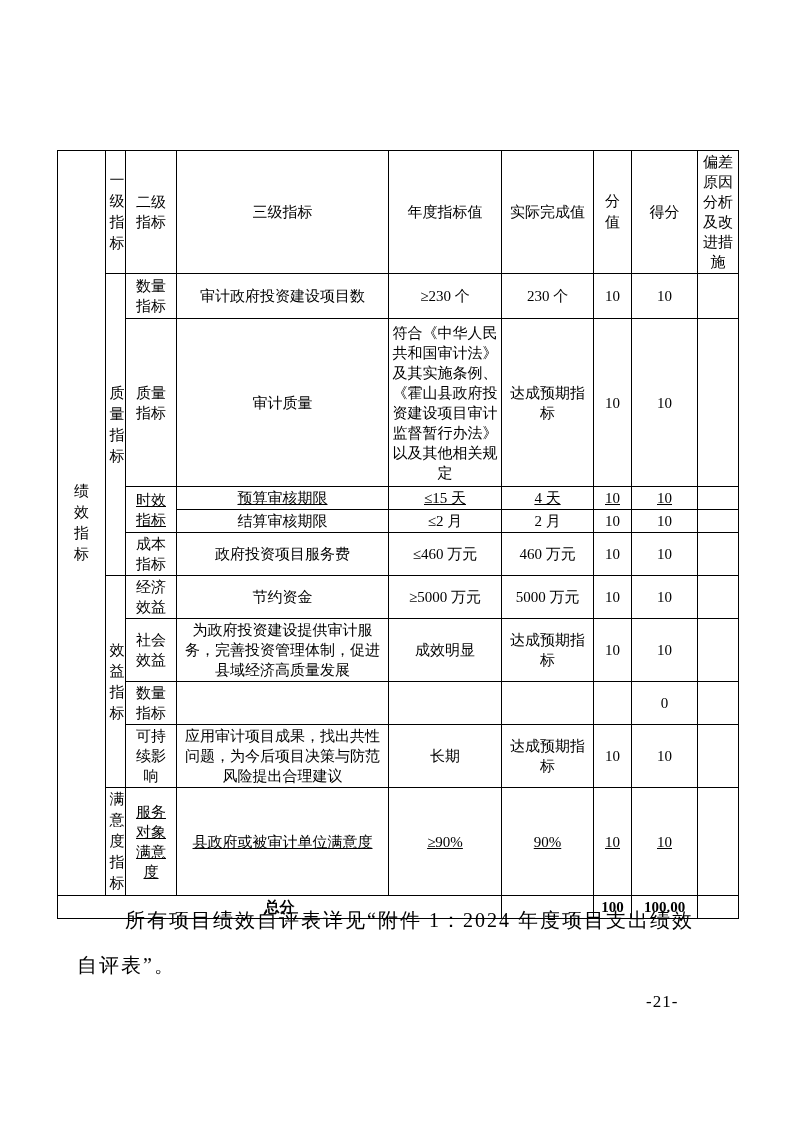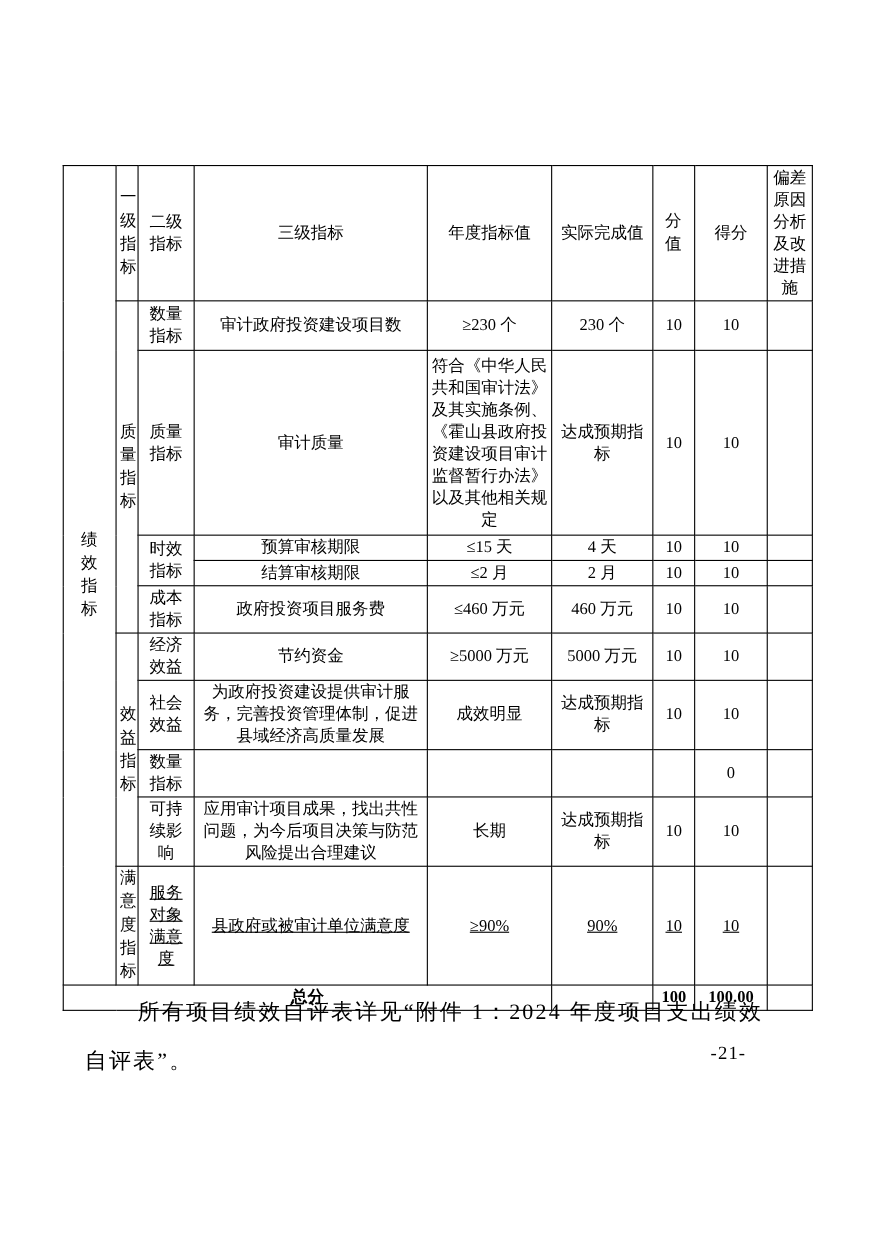--- a/index.html
+++ b/index.html
@@ -29,47 +29,47 @@
     overflow:hidden;
     word-break:break-all;
   }
   td.l2cell{padding:1px 8px;}
   td.l3cell{text-align:left;padding:1px 4px;}
   .vstack{
     display:inline-block;
     width:1.06em;
     line-height:21px;
     word-break:break-all;
-    text-align:left;
+    text-align:center;
   }
   tr.r-head{height:113px;}
   tr.r1{height:45px;}
   tr.r2{height:168px;}
-  tr.r3{height:23px;}
+  tr.r3{height:23px;text-decoration:underline;}
   tr.r4{height:20px;}
   tr.r5{height:43px;}
   tr.r6{height:43px;}
   tr.r7{height:62px;}
   tr.r8{height:37px;}
   tr.r9{height:62px;}
   tr.r10{height:100px;text-decoration:underline;}
   tr.r-total{height:23px;}
   tr.r-total td{font-weight:bold;}
   .footnote{
     position:absolute;
     left:77px;top:898px;
     width:648px;
     font-size:20px;
     line-height:45px;
     letter-spacing:2px;
   }
   .footnote .line1{text-indent:48px;}
   .page-number{
     position:absolute;
-    left:646px;top:948px;
+    left:646px;top:992px;
     font-size:17px;
     letter-spacing:1px;
   }
 </style>
 </head>
 <body>
 
 <div class="page">
 
   <table class="perf">

